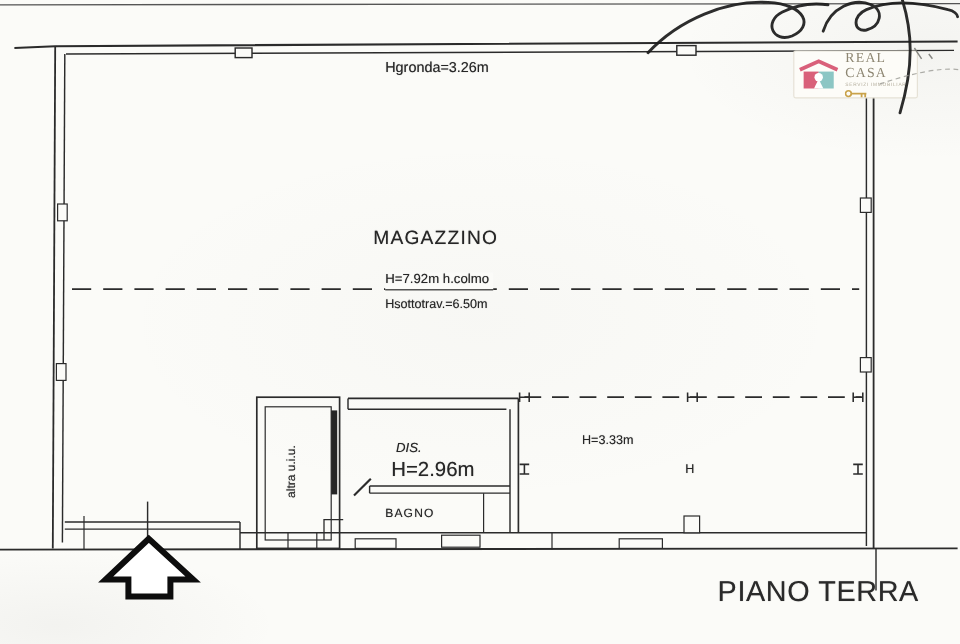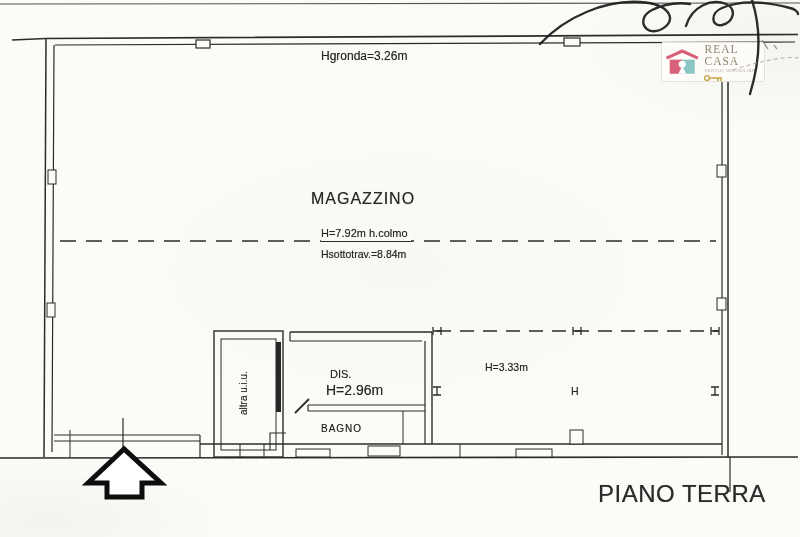--- a/index.html
+++ b/index.html
@@ -16,22 +16,22 @@
   .lbl{
     position:absolute; white-space:nowrap; color:#262626;
     text-shadow:0 0 0.7px rgba(45,45,45,0.55);
     line-height:1.15;
   }
   .lbl-hgronda{left:321px; top:50px; font-size:12px;}
   .lbl-magazzino{left:311px; top:190px; font-size:16px; letter-spacing:1px;}
   .lbl-colmo{left:321px; top:227px; font-size:11px; background:#fbfbf8;
              border-bottom:1.3px solid #2b2b2b; padding:0 3px 1px 0;text-align:center;}
   .lbl-sottotrave{left:321px; top:248px; font-size:10.5px;}
-  .lbl-dis{left:330px; top:368px; font-size:11px;}
-  .lbl-dish{left:326px; top:382px; font-size:14px;}
+  .lbl-dis{left:330px; top:368px; font-size:11px;font-style:italic;}
+  .lbl-dish{left:326px; top:382px; font-size:17px;}
   .lbl-bagno{left:310px; top:423px; font-size:10px; letter-spacing:1px;margin-left:11px;}
   .lbl-altra{left:206px; top:386px; width:78px; height:14px; font-size:10px;
              text-align:center; transform:rotate(-90deg); transform-origin:center;}
   .lbl-areah{left:485px; top:361px; font-size:10.5px;}
   .lbl-colmark{left:571px; top:385px; font-size:10.5px;}
   .lbl-piano{left:598px; top:480px; font-size:24px; letter-spacing:0.5px; color:#2a2a2a;text-align:center;}
   .logo-card{
     position:absolute; left:661px; top:42px; width:104px; height:40px;
     background:#fdfcf8; border:1px solid #e6e2d6; border-radius:2px;
     display:flex; align-items:center; gap:5px; padding:17px 3px; box-sizing:border-box;
@@ -133,21 +133,21 @@
         <path d="M711,387 H719 M711,395 H719 M715,387 V395"></path>
       </g>
 
       <polygon points="124,449 88,483 107,483 107,497 142,497 142,483 161,483" fill="#ffffff" stroke="#0d0d0d" stroke-width="5" stroke-linejoin="miter"></polygon>
     </g>
   </svg>
 
   <div class="lbl lbl-hgronda">Hgronda=3.26m</div>
   <div class="lbl lbl-magazzino">MAGAZZINO</div>
   <div class="lbl lbl-colmo">H=7.92m h.colmo</div>
-  <div class="lbl lbl-sottotrave">Hsottotrav.=8.84m</div>
+  <div class="lbl lbl-sottotrave">Hsottotrav.=6.50m</div>
   <div class="lbl lbl-dis">DIS.</div>
   <div class="lbl lbl-dish">H=2.96m</div>
   <div class="lbl lbl-bagno">BAGNO</div>
   <div class="lbl lbl-altra">altra u.i.u.</div>
   <div class="lbl lbl-areah">H=3.33m</div>
   <div class="lbl lbl-colmark">H</div>
   <div class="lbl lbl-piano">PIANO TERRA</div>
 
   <div class="logo-card">
     <svg width="44" height="34" viewBox="0 0 44 34">

